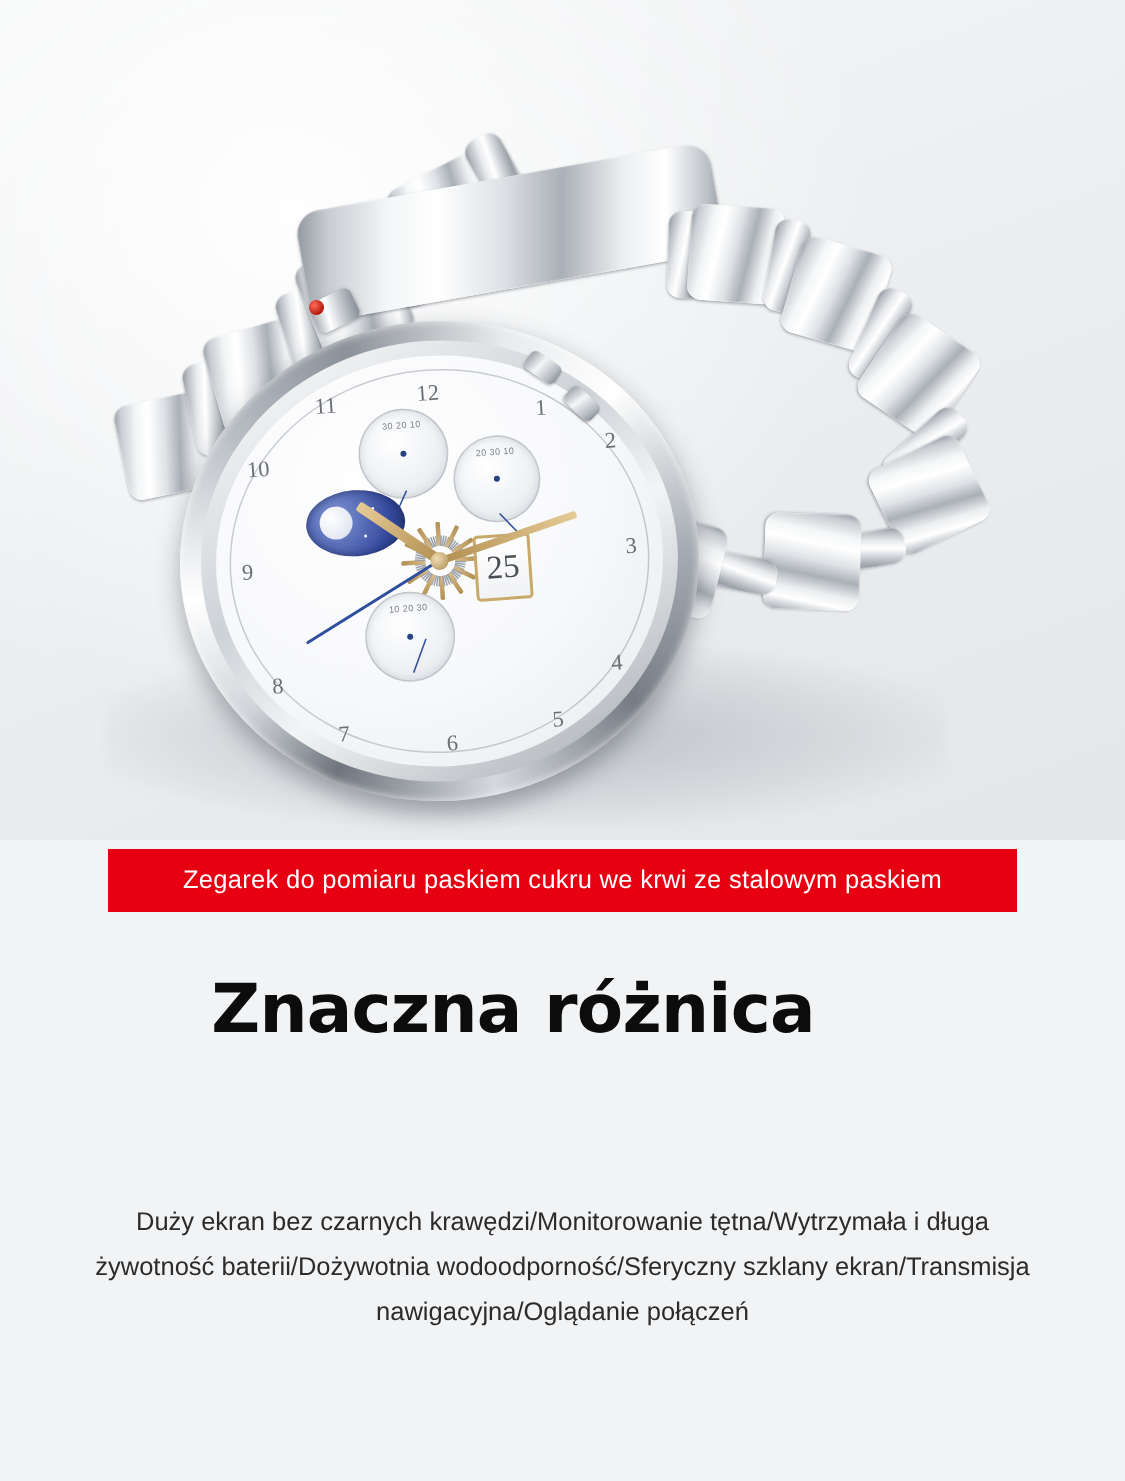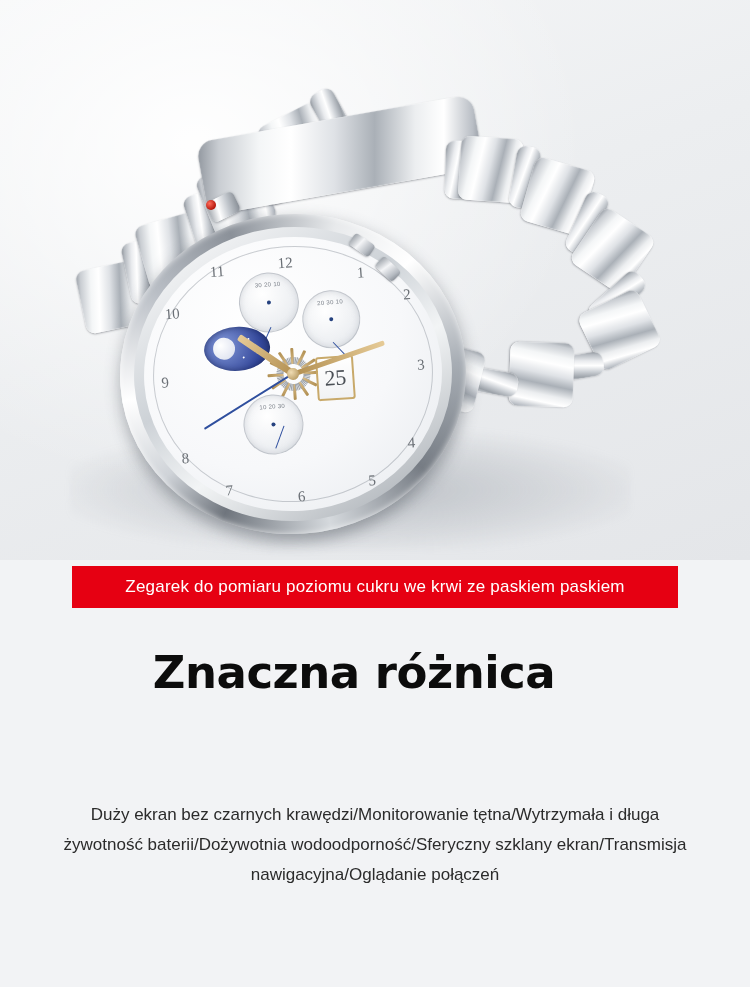--- a/index.html
+++ b/index.html
@@ -320,21 +320,21 @@
   .banner span {
     color: #ffffff;
     font-size: 17px;
     letter-spacing: .2px;
     white-space: nowrap;
   }
 
   
   .headings {
     position: absolute;
-    left: 12px;
+    left: 0;
     top: 648px;
     width: 684px;
     text-align: center;
   }
   .headline {
     font-family: "DejaVu Sans", sans-serif;
     font-weight: bold;
     color: #0c0c0c;
     line-height: 1.12;
     letter-spacing: -0.5px;
@@ -508,20 +508,20 @@
     </div>
   </div>
 
   <div class="crown" style="left:208px; top:196px; transform:rotate(-26deg);"></div>
   <div class="crown-red" style="left:206px; top:200px;"></div>
   <div class="pusher" style="left:350px; top:238px; transform:rotate(34deg);"></div>
   <div class="pusher" style="left:376px; top:262px; transform:rotate(44deg);"></div>
 </div>
 
 <div class="banner">
-  <span>Zegarek do pomiaru poziomu cukru we krwi ze paskiem paskiem</span>
+  <span>Zegarek do pomiaru paskiem cukru we krwi ze stalowym paskiem</span>
 </div>
 
 <div class="headings">
   <div class="headline l1">Znaczna różnica</div>
 </div>
 
 <div class="subcopy">Duży ekran bez czarnych krawędzi/Monitorowanie tętna/Wytrzymała i długa żywotność baterii/Dożywotnia wodoodporność/Sferyczny szklany ekran/Transmisja nawigacyjna/Oglądanie połączeń</div>
 
 </body></html>

